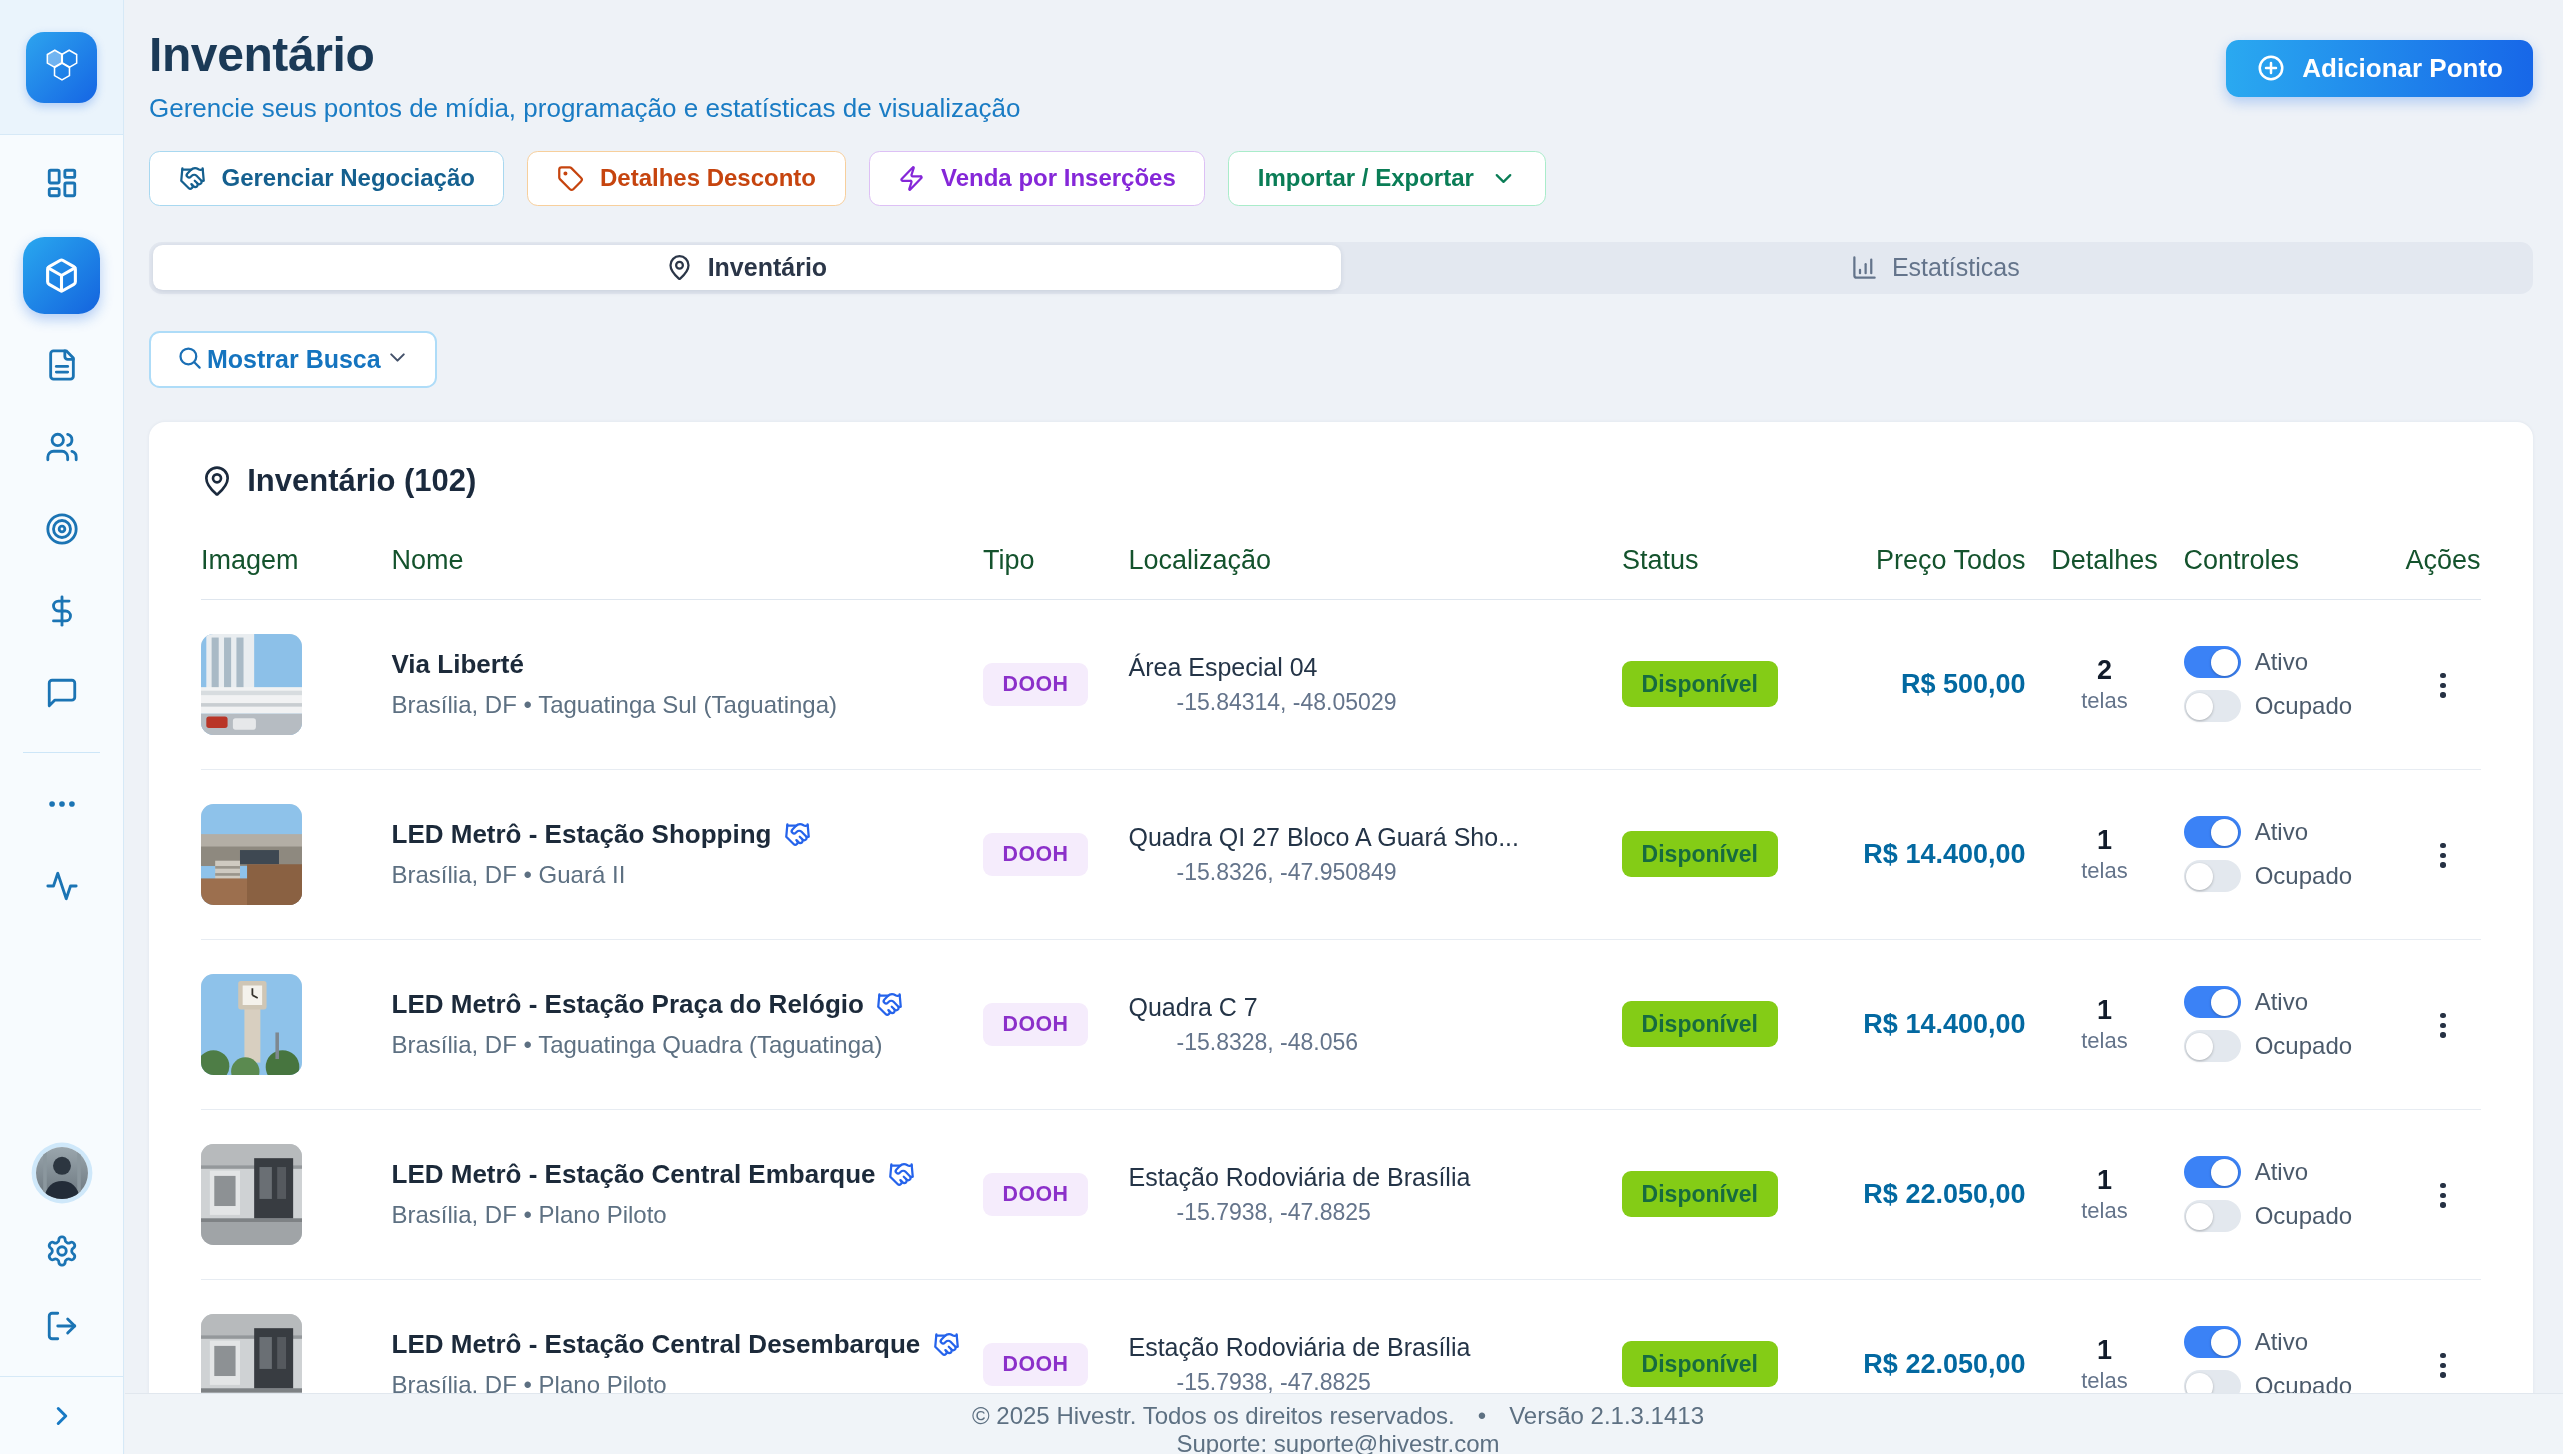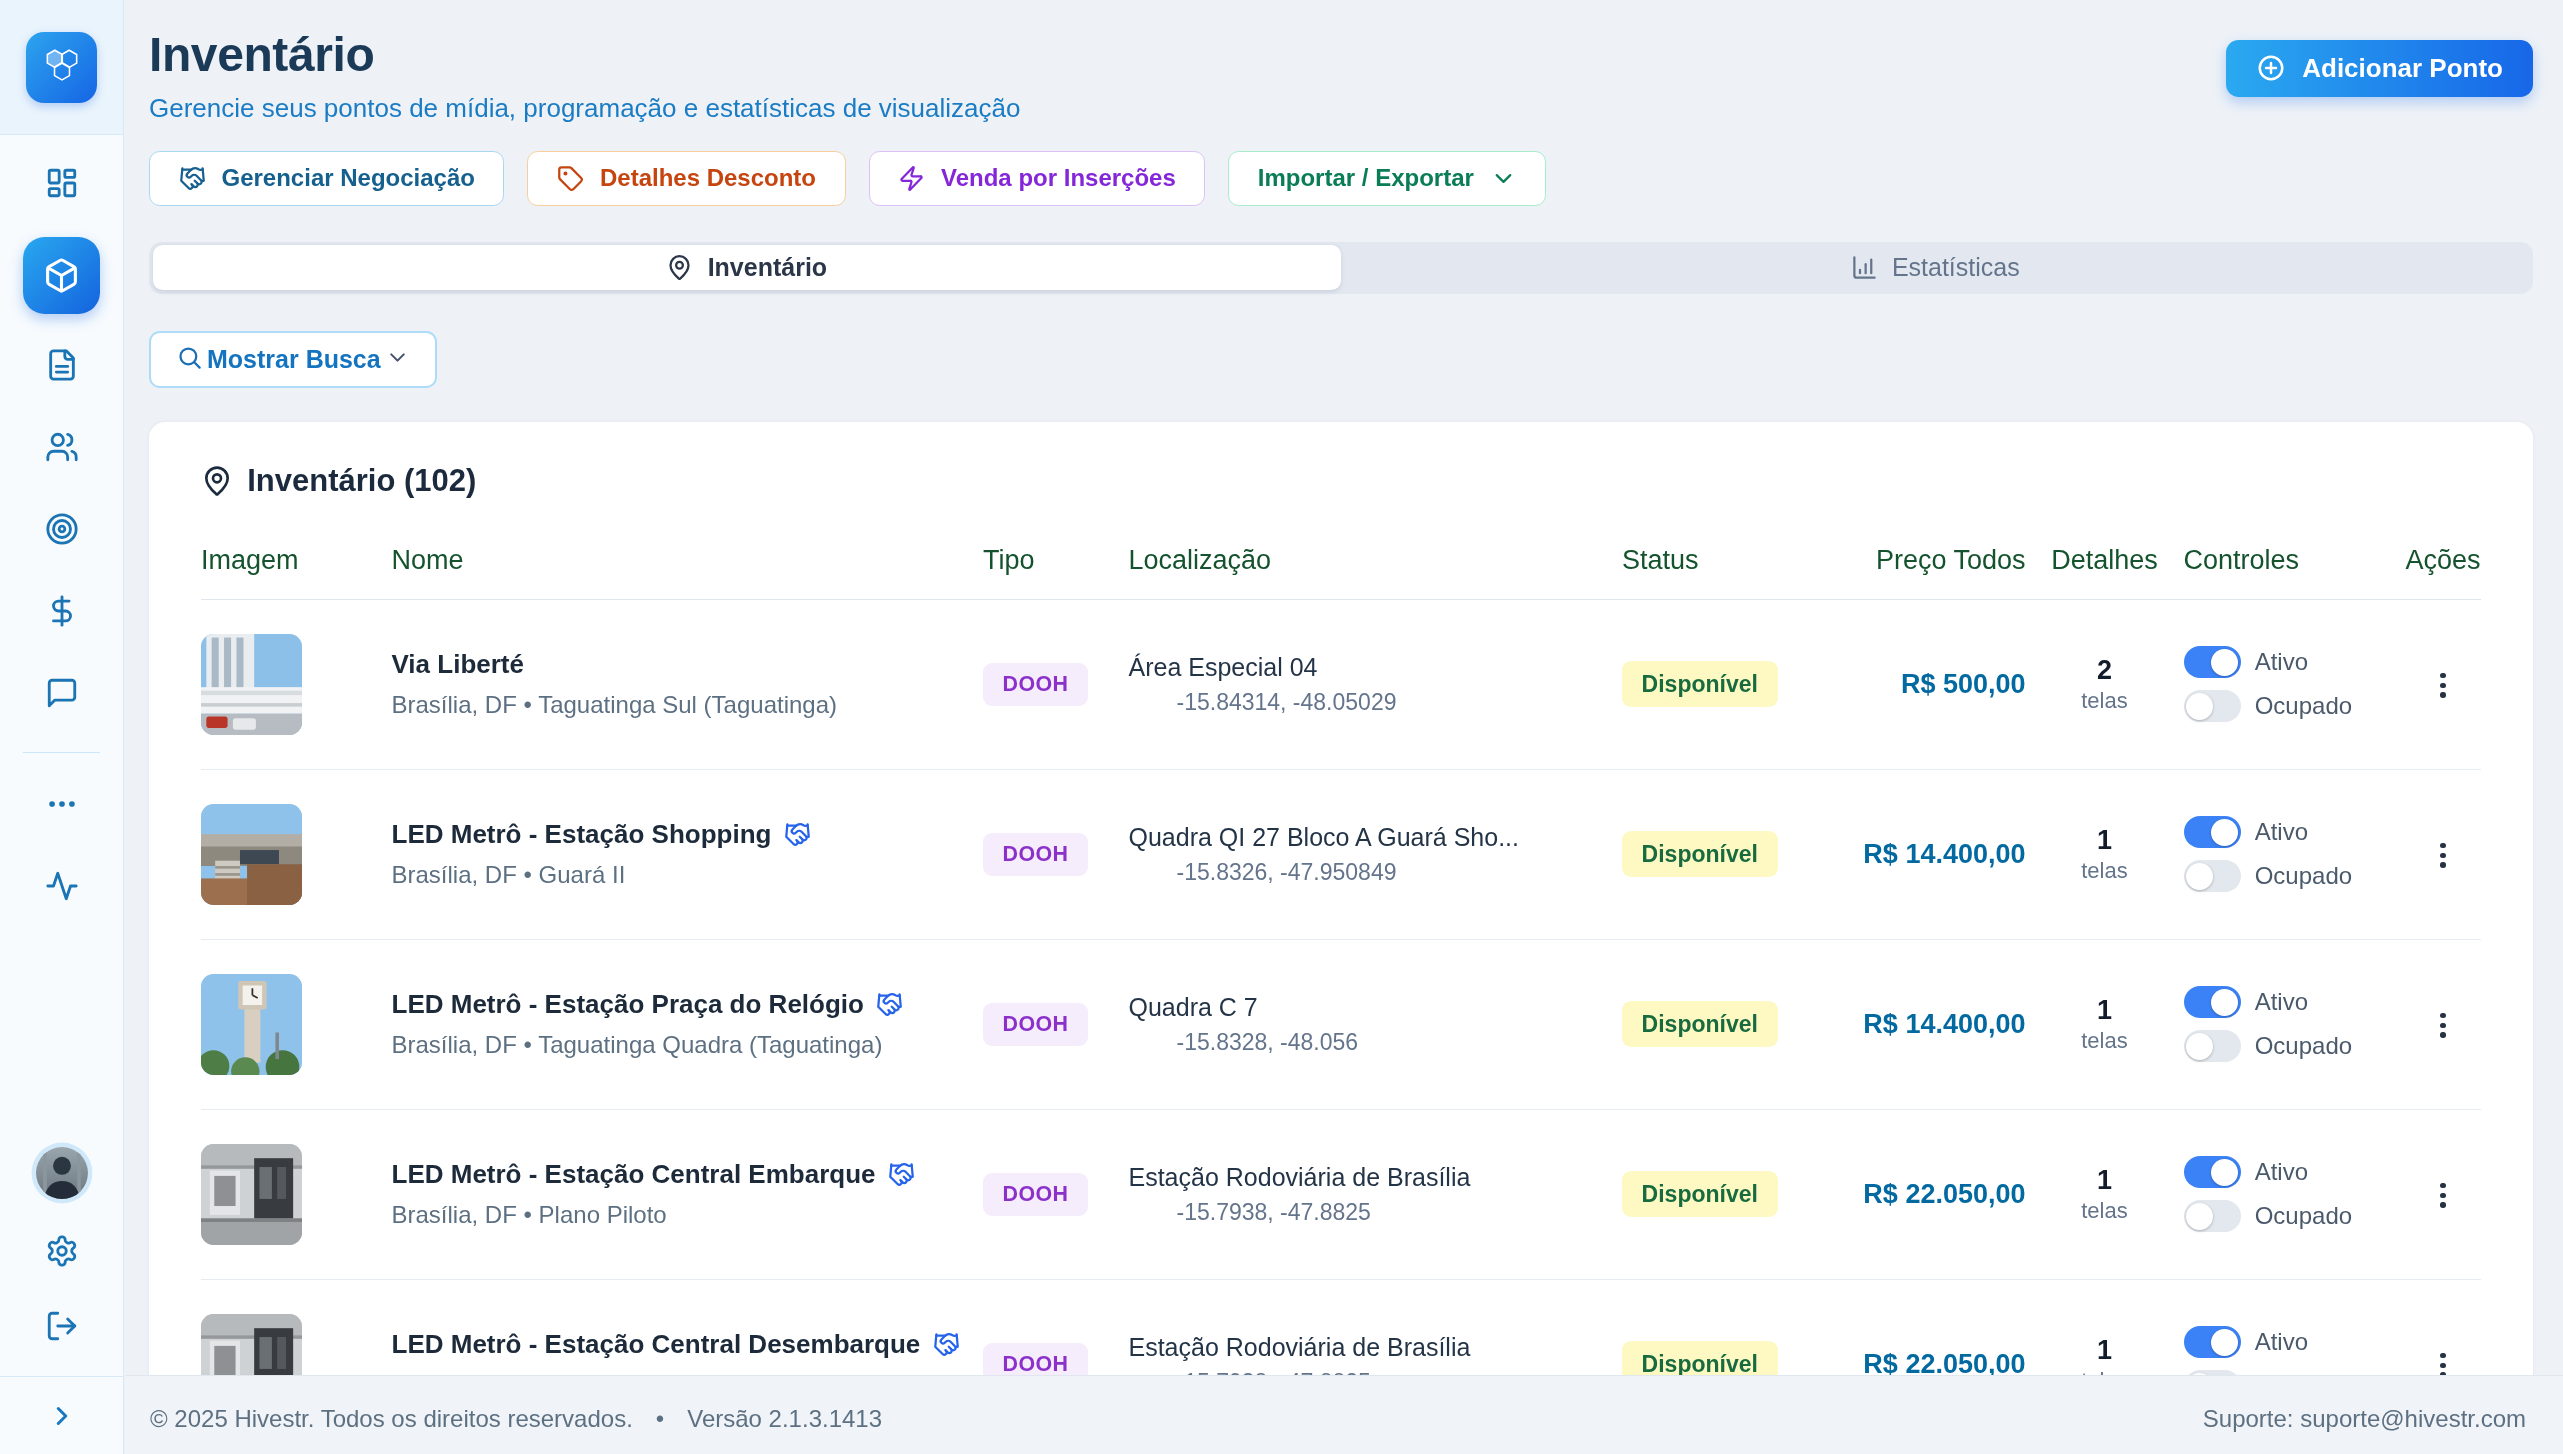--- a/index.html
+++ b/index.html
@@ -88,44 +88,44 @@
 
   .name-line { display:flex; align-items:center; gap:12.5px; }
   .nm { font-size:26px; font-weight:600; color:#1c2a3a; }
   .hs { color:#2563eb; display:inline-flex; } .hs svg { width:27px; height:27px; }
   .sub { font-size:24px; color:#5d7082; margin-top:10.7px; }
 
   .badge-type { display:inline-block; padding:9px 19.6px; border-radius:9px; background:#f5ecfc;
     color:#8b30c9; font-size:21.4px; font-weight:700; letter-spacing:0.4px; }
   .addr { font-size:25px; color:#243447; }
   .coords { font-size:23px; color:#64748b; margin-top:7.1px;margin-left:48px; }
-  .badge-status { display:inline-block; padding:9.8px 19.6px; border-radius:9px; background:#fef9c3;
+  .badge-status { display:inline-block; padding:9.8px 19.6px; border-radius:9px; background:#84cc16;
     color:#176b3f; font-size:23px; font-weight:600; }
   .cell-price { font-size:27px; font-weight:600; color:#0369a1; text-align:right; }
   .cell-det { text-align:center; }
   .det-n { font-size:27px; font-weight:600; color:#121c2b; }
   .det-u { font-size:22px; color:#64748b; margin-top:1.8px; }
 
   .cell-ctrl { display:flex; flex-direction:column; gap:12.5px; }
   .ctl { display:flex; align-items:center; gap:14.2px; }
   .toggle { position:relative; width:57px; height:32px; border-radius:16px; display:inline-block; cursor:pointer; flex:0 0 auto; }
   .toggle .knob { position:absolute; top:2.7px; width:27px; height:27px; border-radius:50%; background:#fff;
     box-shadow:0 0.9px 2.7px rgba(0,0,0,.25); }
   .toggle.on  { background:#3b82f6; } .toggle.on  .knob { right:2.7px; }
   .toggle.off { background:#e3e8ee; } .toggle.off .knob { left:2.7px; }
   .tl { font-size:24px; color:#4b5a6b; }
 
   .cell-act { text-align:center; }
   .dots { display:inline-flex; flex-direction:column; gap:4.4px; cursor:pointer; padding:5.3px; }
   .dots i { width:5.3px; height:5.3px; border-radius:50%; background:#273244; }
 
   
-  .footer { position:fixed; left:125px; right:0; bottom:0; height:79px; background:#f0f4f8;
+  .footer { position:fixed; left:125px; right:0; bottom:0; height:61px; background:#f0f4f8;
     border-top:1.8px solid #e1e7ee; display:flex; align-items:center; justify-content:space-between;
-    padding:8px 37px 0 25px; z-index:20; }
+    padding:8px 37px 0 25px; z-index:20;flex-direction:column; }
   .f-left { display:flex; align-items:center; gap:23px; font-size:24px; color:#5d7082; }
   .f-right { font-size:24px; color:#5d7082; }
 </style>
 </head>
 <body>
 
 <div class="sidebar">
   <div class="logo-sec">
     <div class="logo">
       <svg viewBox="0 0 48 48" fill="none" stroke="#ffffff" stroke-width="1.6">

